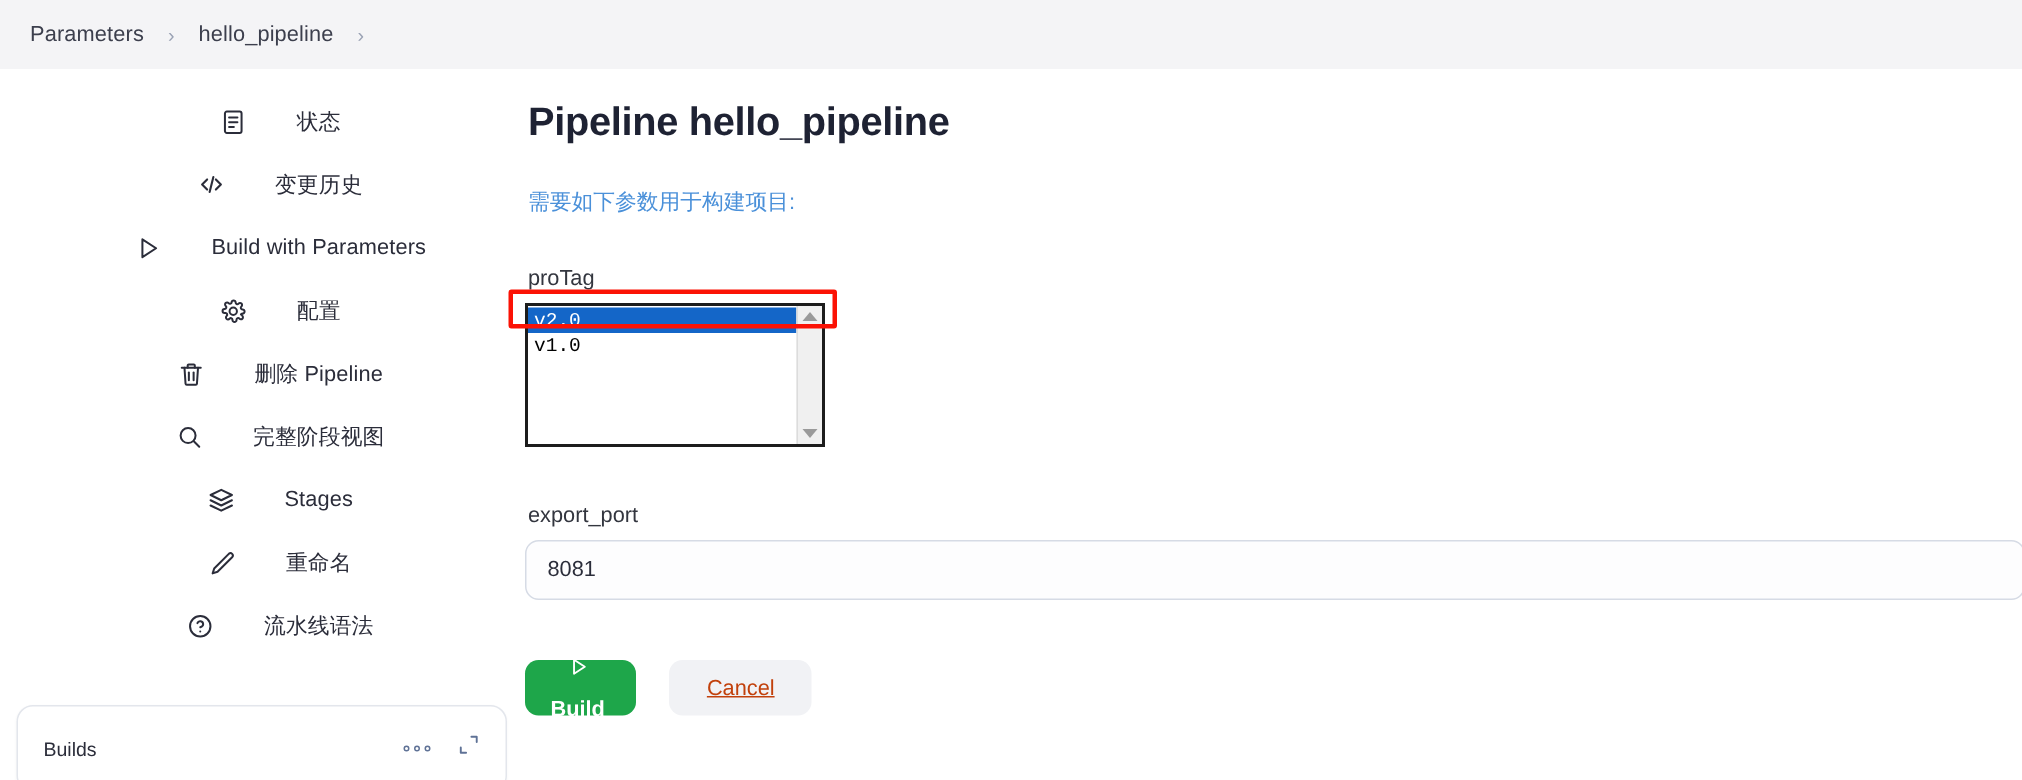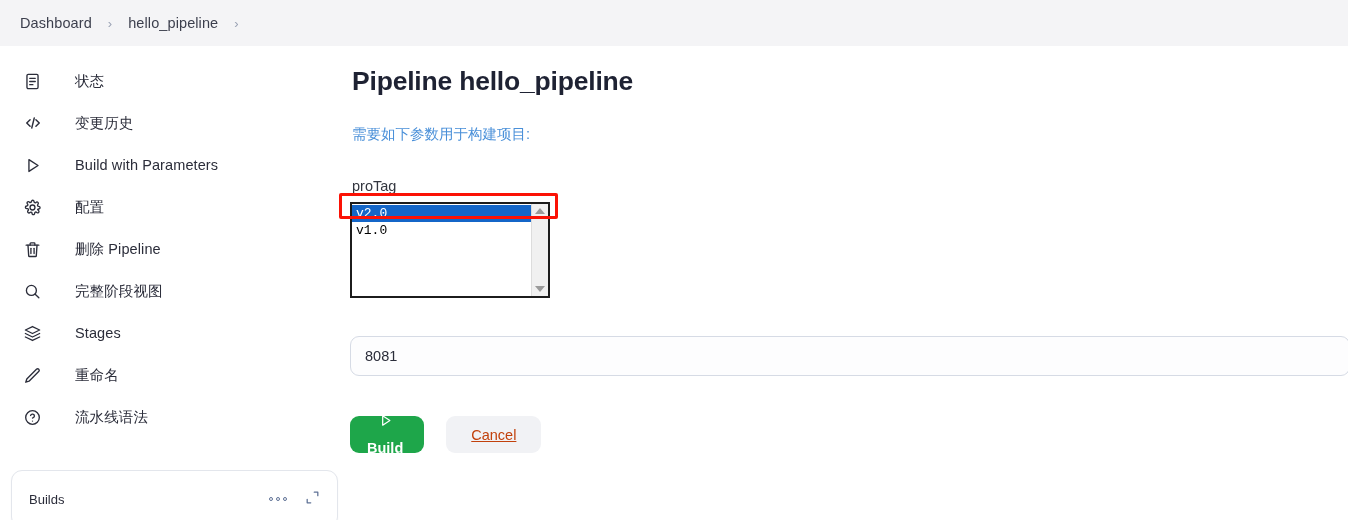--- a/index.html
+++ b/index.html
@@ -49,20 +49,21 @@
     padding-top: 14px;
     position: relative;
   }
   .side-item {
     display: flex;
     align-items: center;
     height: 42px;
     padding-left: 22px;
     gap: 32px;
     cursor: pointer;
+    justify-content: center;
   }
   .side-ico {
     width: 21px; height: 21px;
     flex: 0 0 21px;
     display: flex; align-items: center; justify-content: center;
     color: #2b2d3a;
   }
   .side-ico svg { display: block; }
   .side-label {
     font-size: 14.5px;
@@ -235,21 +236,21 @@
     color: #c2410c;
     padding: 0 25px;
     min-width: 92px;
     text-decoration: underline;
   }
 </style>
 </head>
 <body>
 
 <div class="breadcrumb-bar">
-  <span class="crumb">Dashboard</span>
+  <span class="crumb">Parameters</span>
   <span class="crumb-sep">›</span>
   <span class="crumb">hello_pipeline</span>
   <span class="crumb-sep">›</span>
 </div>
 
 <div class="page">
 
   <nav class="sidebar">
 
     <div class="side-item">
@@ -380,20 +381,21 @@
           <div class="lb-opt">v1.0</div>
         </div>
         <div class="lb-scroll">
           <span class="lb-arrow up"></span>
           <span class="lb-arrow down"></span>
         </div>
       </div>
       <div class="annotation-box"></div>
     </div>
 
+    <div class="field-label">export_port</div>
     <input class="text-input" type="text" value="8081" style="">
 
     <div class="btn-row">
       <button class="btn btn-build">
         <span>
           <svg width="15" height="15" viewBox="0 0 24 24" fill="none" stroke="#ffffff" stroke-width="2" stroke-linejoin="round">
             <polygon points="7.5,4.5 19,12 7.5,19.5"></polygon>
           </svg>
         </span>
         <span>Build</span>

